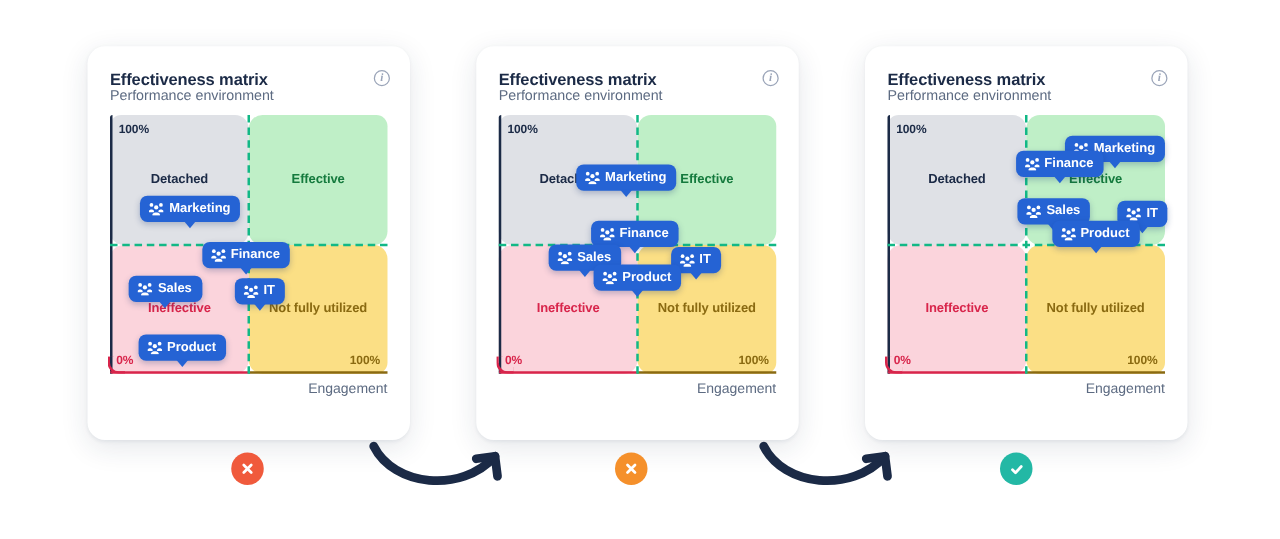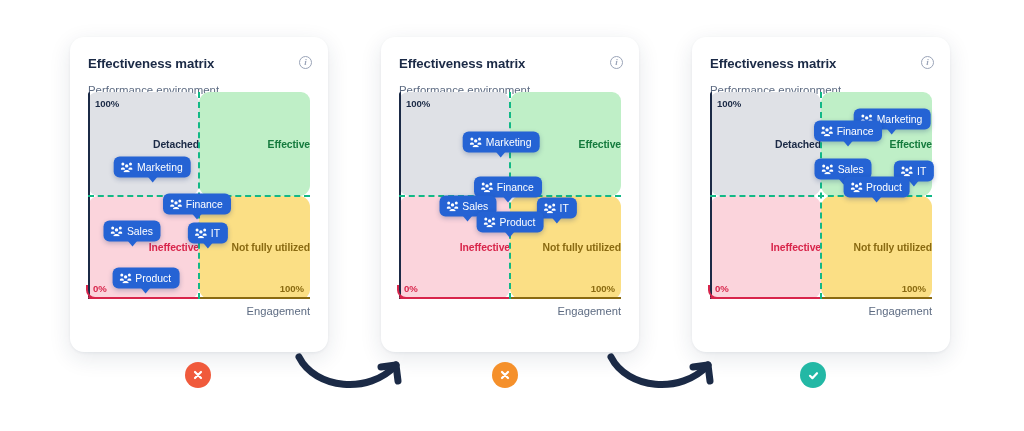--- a/index.html
+++ b/index.html
@@ -35,21 +35,21 @@
     position: relative;
     padding: 19px 18px 0 18px;
   }
   .card-title {
     font-size: 13.2px;
     font-weight: bold;
     color: #1b2a46;
     letter-spacing: -0.1px;
   }
   .card-sub {
-    margin-top: 13px;
+    margin-top: 0;
     font-size: 11.4px;
     color: #5d6b82;
   }
   .info-icon {
     position: absolute;
     right: 16px; top: 19px;
     width: 13px; height: 13px;
     border-radius: 50%;
     border: 1.3px solid #9aa4b8;
     color: #9aa4b8;
@@ -84,21 +84,21 @@
   .q-tl { left: 0;   top: 0;   background: #dfe1e6; border-top-left-radius: 9px; }
   .q-tr { left: 50%; top: 0;   background: #bfefc7; border-top-right-radius: 9px; }
   .q-bl { left: 0;   top: 50%; background: #fbd4dc; border-bottom-left-radius: 9px; }
   .q-br { left: 50%; top: 50%; background: #fbdf85; border-bottom-right-radius: 9px; }
 
   .quad-label {
     position: absolute;
     left: 0; right: 0;
     top: 50%;
     transform: translateY(-50%);
-    text-align: right;
+    text-align: center;
     font-size: 10.4px;
     font-weight: bold;
     letter-spacing: -0.1px;
     pointer-events: none;
   }
   .q-tl .quad-label { color: #1b2a46; }
   .q-tr .quad-label { color: #147a3d; }
   .q-bl .quad-label { color: #d8254b; }
   .q-br .quad-label { color: #8a6a11; }
 
@@ -165,21 +165,21 @@
     position: absolute;
     display: flex;
     align-items: center;
     gap: 4px;
     height: 21px;
     padding: 0 8px 0 7px;
     background: #2563d4;
     color: #ffffff;
     border-radius: 6px;
     font-size: 10.4px;
-    font-weight: normal;
+    font-weight: bold;
     white-space: nowrap;
     box-shadow: 0 2px 5px rgba(23,52,110,0.28);
     z-index: 5;
     transform: translate(-50%, -50%);
   }
   .chip::after {
     content: "";
     position: absolute;
     left: 50%;
     bottom: -5px;

